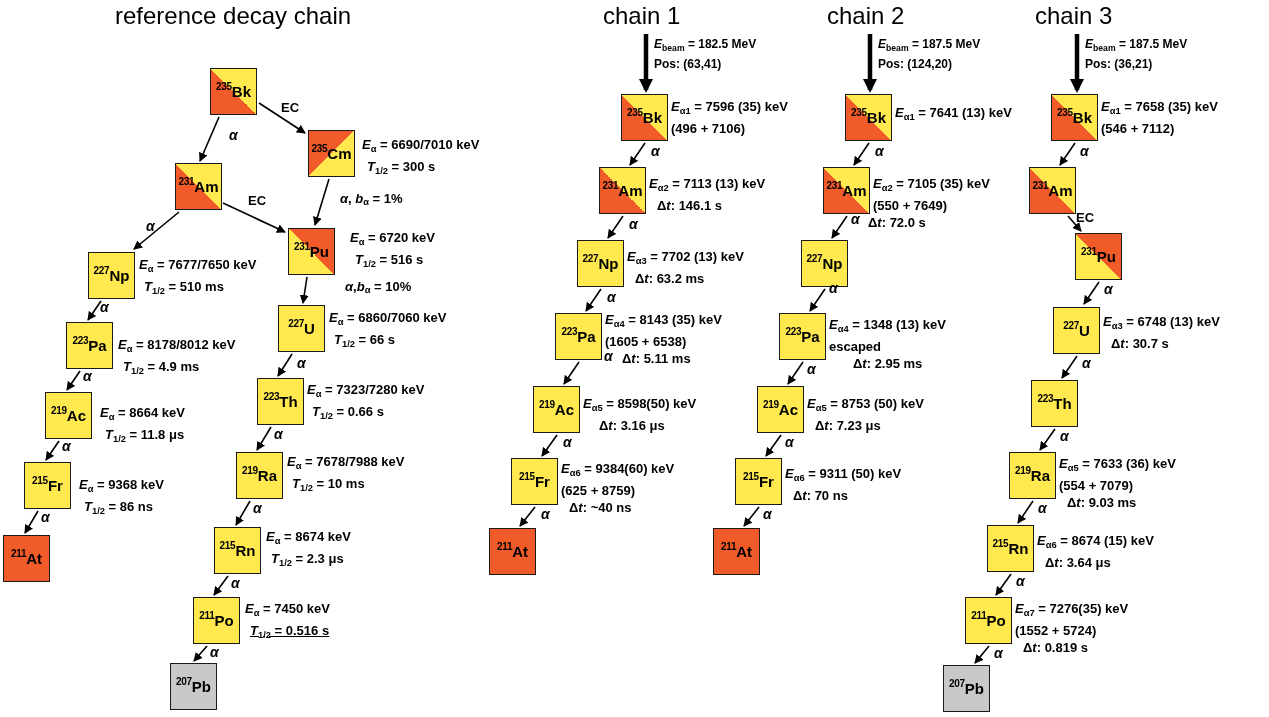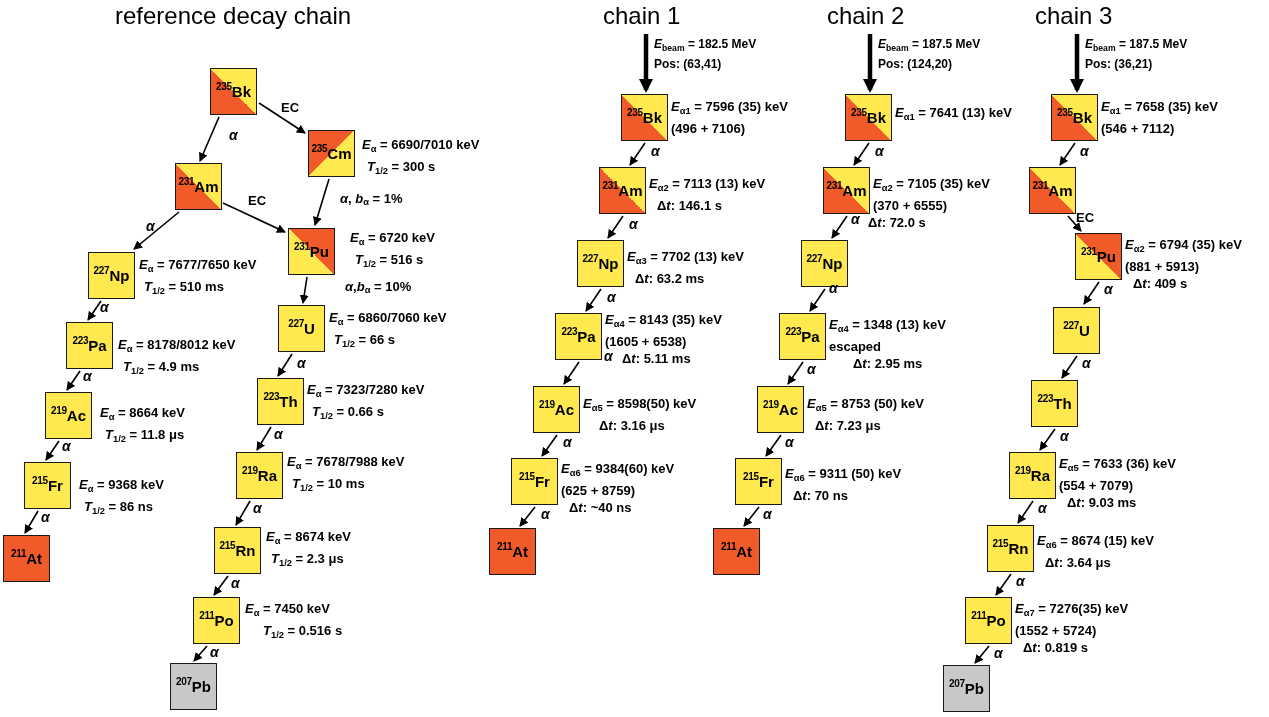--- a/index.html
+++ b/index.html
@@ -268,21 +268,21 @@
     <div class="ann" style="left: 79px; top: 476px;">
       <div class="line"><span class="it">E</span><span class="sb">α</span> = 9368 keV</div>
       <div class="line" style="margin-left: 5px;"><span class="it">T</span><span class="sb">1/2</span> = 86 ns</div>
     </div>
     <div class="ann" style="left: 266px; top: 528px;">
       <div class="line"><span class="it">E</span><span class="sb">α</span> = 8674 keV</div>
       <div class="line" style="margin-left: 5px;"><span class="it">T</span><span class="sb">1/2</span> = 2.3 μs</div>
     </div>
     <div class="ann" style="left: 245px; top: 600px;">
       <div class="line"><span class="it">E</span><span class="sb">α</span> = 7450 keV</div>
-      <div class="line" style="margin-left: 18px;"><span class="it">T</span><span class="sb">1/2</span> = 0.516 s</div>
+      <div class="line" style="margin-left: 5px; text-decoration: underline;"><span class="it">T</span><span class="sb">1/2</span> = 0.516 s</div>
     </div>
     <div class="ann" style="left: 671px; top: 98px;">
       <div class="line"><span class="it">E</span><span class="sb">α1</span> = 7596 (35) keV</div>
       <div class="line">(496 + 7106)</div>
     </div>
     <div class="ann" style="left: 649px; top: 175px;">
       <div class="line"><span class="it">E</span><span class="sb">α2</span> = 7113 (13) keV</div>
       <div class="line" style="margin-left: 8px;">Δ<span class="it">t</span>: 146.1 s</div>
     </div>
     <div class="ann" style="left: 627px; top: 248px;">
@@ -301,44 +301,43 @@
     <div class="ann" style="left: 561px; top: 460px;">
       <div class="line"><span class="it">E</span><span class="sb">α6</span> = 9384(60) keV</div>
       <div class="line">(625 + 8759)</div>
       <div class="line" style="margin-left: 8px;">Δ<span class="it">t</span>: ~40 ns</div>
     </div>
     <div class="ann" style="left: 895px; top: 104px;">
       <div class="line"><span class="it">E</span><span class="sb">α1</span> = 7641 (13) keV</div>
     </div>
     <div class="ann" style="left: 873px; top: 175px;">
       <div class="line"><span class="it">E</span><span class="sb">α2</span> = 7105 (35) keV</div>
-      <div class="line">(370 + 6555)</div>
+      <div class="line">(550 + 7649)</div>
       <div class="line" style="margin-left: -5px;">Δ<span class="it">t</span>: 72.0 s</div>
     </div>
     <div class="ann" style="left: 829px; top: 316px;">
       <div class="line"><span class="it">E</span><span class="sb">α4</span> = 1348 (13) keV</div>
       <div class="line">escaped</div>
       <div class="line" style="margin-left: 24px;">Δ<span class="it">t</span>: 2.95 ms</div>
     </div>
     <div class="ann" style="left: 807px; top: 395px;">
       <div class="line"><span class="it">E</span><span class="sb">α5</span> = 8753 (50) keV</div>
       <div class="line" style="margin-left: 8px;">Δ<span class="it">t</span>: 7.23 μs</div>
     </div>
     <div class="ann" style="left: 785px; top: 465px;">
       <div class="line"><span class="it">E</span><span class="sb">α6</span> = 9311 (50) keV</div>
       <div class="line" style="margin-left: 8px;">Δ<span class="it">t</span>: 70 ns</div>
     </div>
     <div class="ann" style="left: 1101px; top: 98px;">
       <div class="line"><span class="it">E</span><span class="sb">α1</span> = 7658 (35) keV</div>
       <div class="line">(546 + 7112)</div>
     </div>
-    <div class="ann" style="left: 1125px; top: 236px;">
-      <div class="line"><span class="it">E</span><span class="sb">α2</span> = 6794 (35) keV</div>
-      <div class="line">(881 + 5913)</div>
-      <div class="line" style="margin-left: 8px;">Δ<span class="it">t</span>: 409 s</div>
+    <div class="ann" style="left: 1103px; top: 313px;">
+      <div class="line"><span class="it">E</span><span class="sb">α3</span> = 6748 (13) keV</div>
+      <div class="line" style="margin-left: 8px;">Δ<span class="it">t</span>: 30.7 s</div>
     </div>
     <div class="ann" style="left: 1059px; top: 455px;">
       <div class="line"><span class="it">E</span><span class="sb">α5</span> = 7633 (36) keV</div>
       <div class="line">(554 + 7079)</div>
       <div class="line" style="margin-left: 8px;">Δ<span class="it">t</span>: 9.03 ms</div>
     </div>
     <div class="ann" style="left: 1037px; top: 532px;">
       <div class="line"><span class="it">E</span><span class="sb">α6</span> = 8674 (15) keV</div>
       <div class="line" style="margin-left: 8px;">Δ<span class="it">t</span>: 3.64 μs</div>
     </div>

